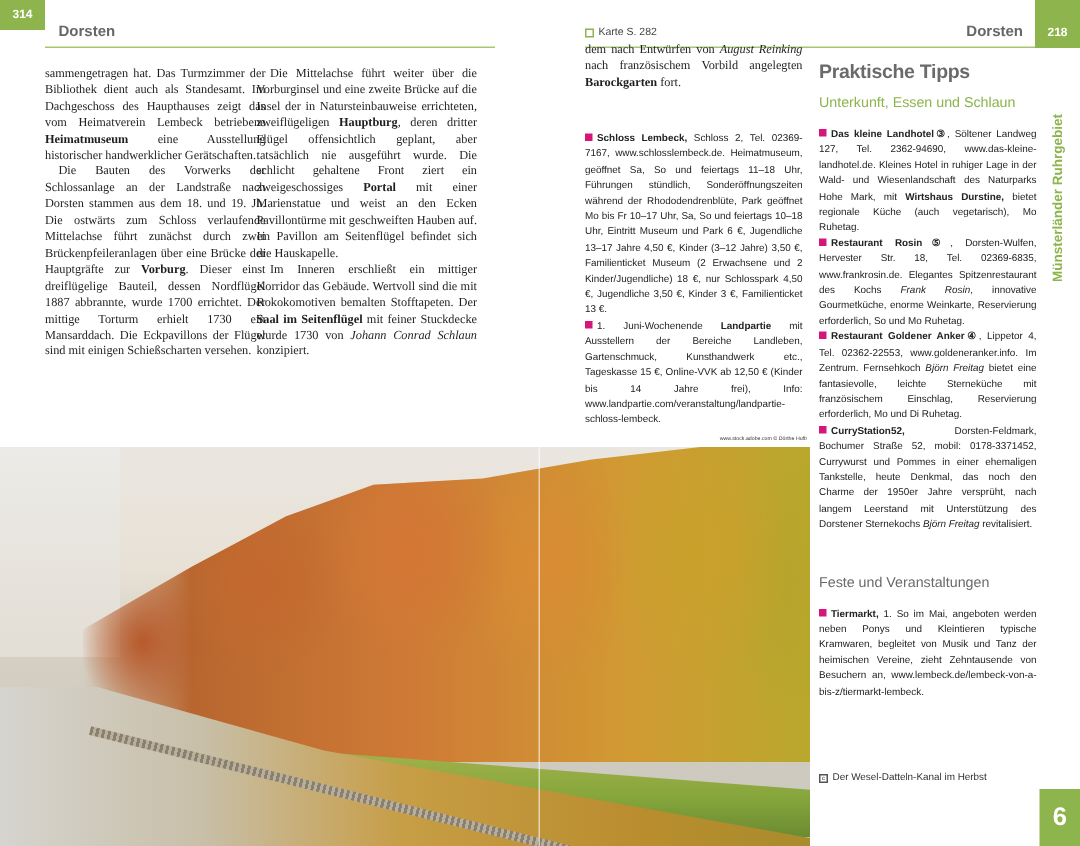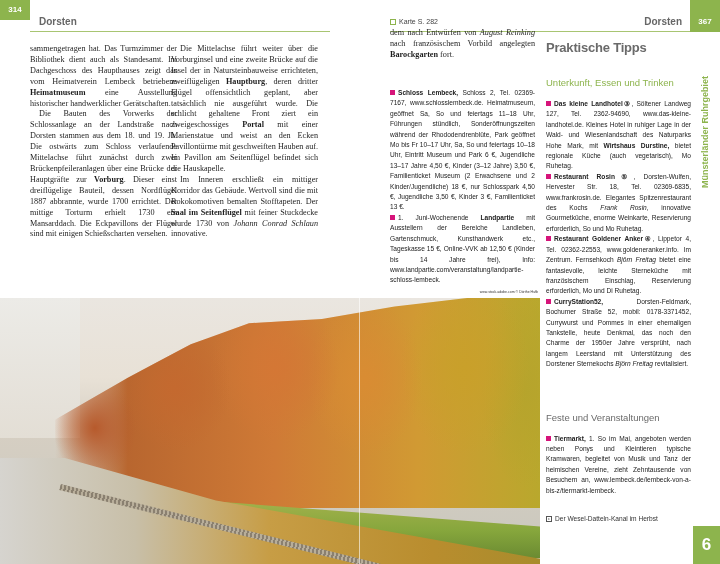--- a/index.html
+++ b/index.html
@@ -62,23 +62,23 @@
   .col1 { left: 30px; top: 44px; width: 147px; }
   .col2 { left: 171px; top: 44px; width: 147px; }
   .col3 { left: 390px; top: 28px; width: 145px; }
   .col b { font-weight: bold; }
 
   
   .tips {
     position: absolute; left: 546px; top: 40px; width: 145px;
     font-family: "Liberation Sans", sans-serif; color: #222;
   }
-  .tips h2 { font-size: 13px; font-weight: bold; color: #6a6a6a; margin-bottom: 22px; letter-spacing: -0.2px; }
+  .tips h2 { font-size: 13px; font-weight: bold; color: #6a6a6a; margin-bottom: 8px; letter-spacing: -0.2px; }
   .tips h3 { font-size: 9.5px; font-weight: normal; color: #8db44d; margin-bottom: 11px; }
-  .tips h3.sub2 { color: #6a6a6a; margin-top: 42px; }
+  .tips h3.sub2 { color: #6a6a6a; margin-top: 27px; }
   .entry { font-size: 6.6px; line-height: 10.4px; text-align: justify; margin-bottom: 0; }
   .entry b { font-weight: bold; }
   .entry i { font-style: italic; }
   .bullet { display: inline-block; width: 5px; height: 5px; background: #d6147a; margin-right: 3px; vertical-align: 0; }
 
   .mid-entry { position: absolute; left: 390px; top: 88px; width: 145px; font-family: "Liberation Sans", sans-serif; color: #222; }
 
   
   .photo {
     position: absolute; left: 0; top: 298px; width: 540px; height: 266px; overflow: hidden;
@@ -138,48 +138,48 @@
   <span class="title">Dorsten</span>
 </div>
 
 <div class="header-right">
   <span class="mapref">
     <span class="map-box"></span>
     <span>Karte S. 282</span>
   </span>
   <span class="title">Dorsten</span>
 </div>
-<div class="pagetab-right">367</div>
+<div class="pagetab-right">218</div>
 
 <div class="region-tab">
   <span>Münsterländer Ruhrgebiet</span>
 </div>
 
 <div class="col col1">
   <p><span>sammengetragen hat. Das Turmzimmer der Bibliothek dient auch als Standesamt. Im Dachgeschoss des Haupthauses zeigt das vom Heimatverein Lembeck betriebene </span><b>Heimatmuseum</b><span> eine Ausstellung historischer handwerklicher Gerätschaften.</span></p>
   <p class="indent"><span>Die Bauten des Vorwerks der Schlossanlage an der Landstraße nach Dorsten stammen aus dem 18. und 19. Jh. Die ostwärts zum Schloss verlaufende Mittelachse führt zunächst durch zwei Brückenpfeileranlagen über eine Brücke der Hauptgräfte zur </span><b>Vorburg</b><span>. Dieser einst dreiflügelige Bauteil, dessen Nordflügel 1887 abbrannte, wurde 1700 errichtet. Der mittige Torturm erhielt 1730 ein Mansarddach. Die Eckpavillons der Flügel sind mit einigen Schießscharten versehen.</span></p>
 </div>
 
 <div class="col col2">
   <p class="indent"><span>Die Mittelachse führt weiter über die Vorburginsel und eine zweite Brücke auf die Insel der in Natursteinbauweise errichteten, zweiflügeligen </span><b>Hauptburg</b><span>, deren dritter Flügel offensichtlich geplant, aber tatsächlich nie ausgeführt wurde. Die schlicht gehaltene Front ziert ein zweigeschossiges </span><b>Portal</b><span> mit einer Marienstatue und weist an den Ecken Pavillontürme mit geschweiften Hauben auf. Im Pavillon am Seitenflügel befindet sich die Hauskapelle.</span></p>
-  <p class="indent"><span>Im Inneren erschließt ein mittiger Korridor das Gebäude. Wertvoll sind die mit Rokokomotiven bemalten Stofftapeten. Der </span><b>Saal im Seitenflügel</b><span> mit feiner Stuckdecke wurde 1730 von </span><i>Johann Conrad Schlaun</i><span> innovative.</span></p>
+  <p class="indent"><span>Im Inneren erschließt ein mittiger Korridor das Gebäude. Wertvoll sind die mit Rokokomotiven bemalten Stofftapeten. Der </span><b>Saal im Seitenflügel</b><span> mit feiner Stuckdecke wurde 1730 von </span><i>Johann Conrad Schlaun</i><span> konzipiert.</span></p>
 </div>
 
 <div class="col col3">
   <p><span>dem nach Entwürfen von </span><i>August Reinking</i><span> nach französischem Vorbild angelegten </span><b>Barockgarten</b><span> fort.</span></p>
 </div>
 
 <div class="mid-entry">
   <p class="entry"><span class="bullet"></span><b>Schloss Lembeck,</b><span> Schloss 2, Tel. 02369-7167, www.schlosslembeck.de. Heimatmuseum, geöffnet Sa, So und feiertags 11–18 Uhr, Führungen stündlich, Sonderöffnungszeiten während der Rhododendrenblüte, Park geöffnet Mo bis Fr 10–17 Uhr, Sa, So und feiertags 10–18 Uhr, Eintritt Museum und Park 6 €, Jugendliche 13–17 Jahre 4,50 €, Kinder (3–12 Jahre) 3,50 €, Familienticket Museum (2 Erwachsene und 2 Kinder/Jugendliche) 18 €, nur Schlosspark 4,50 €, Jugendliche 3,50 €, Kinder 3 €, Familienticket 13 €.</span></p>
   <p class="entry"><span class="bullet"></span><span>1. Juni-Wochenende </span><b>Landpartie</b><span> mit Ausstellern der Bereiche Landleben, Gartenschmuck, Kunsthandwerk etc., Tageskasse 15 €, Online-VVK ab 12,50 € (Kinder bis 14 Jahre frei), Info: www.landpartie.com/veranstaltung/landpartie-schloss-lembeck.</span></p>
 </div>
 
 <div class="tips">
   <h2>Praktische Tipps</h2>
-  <h3>Unterkunft, Essen und Trinken</h3>
+  <h3>Unterkunft, Essen und Schlaun</h3>
 
   <p class="entry"><span class="bullet"></span><b>Das kleine Landhotel③</b><span>, Söltener Landweg 127, Tel. 2362-94690, www.das-kleine-landhotel.de. Kleines Hotel in ruhiger Lage in der Wald- und Wiesenlandschaft des Naturparks Hohe Mark, mit </span><b>Wirtshaus Durstine,</b><span> bietet regionale Küche (auch vegetarisch), Mo Ruhetag.</span></p>
 
   <p class="entry"><span class="bullet"></span><b>Restaurant Rosin⑤</b><span>, Dorsten-Wulfen, Hervester Str. 18, Tel. 02369-6835, www.frankrosin.de. Elegantes Spitzenrestaurant des Kochs </span><i>Frank Rosin</i><span>, innovative Gourmetküche, enorme Weinkarte, Reservierung erforderlich, So und Mo Ruhetag.</span></p>
 
   <p class="entry"><span class="bullet"></span><b>Restaurant Goldener Anker④</b><span>, Lippetor 4, Tel. 02362-22553, www.goldeneranker.info. Im Zentrum. Fernsehkoch </span><i>Björn Freitag</i><span> bietet eine fantasievolle, leichte Sterneküche mit französischem Einschlag, Reservierung erforderlich, Mo und Di Ruhetag.</span></p>
 
   <p class="entry"><span class="bullet"></span><b>CurryStation52,</b><span> Dorsten-Feldmark, Bochumer Straße 52, mobil: 0178-3371452, Currywurst und Pommes in einer ehemaligen Tankstelle, heute Denkmal, das noch den Charme der 1950er Jahre versprüht, nach langem Leerstand mit Unterstützung des Dorstener Sternekochs </span><i>Björn Freitag</i><span> revitalisiert.</span></p>
 
   <h3 class="sub2">Feste und Veranstaltungen</h3>

